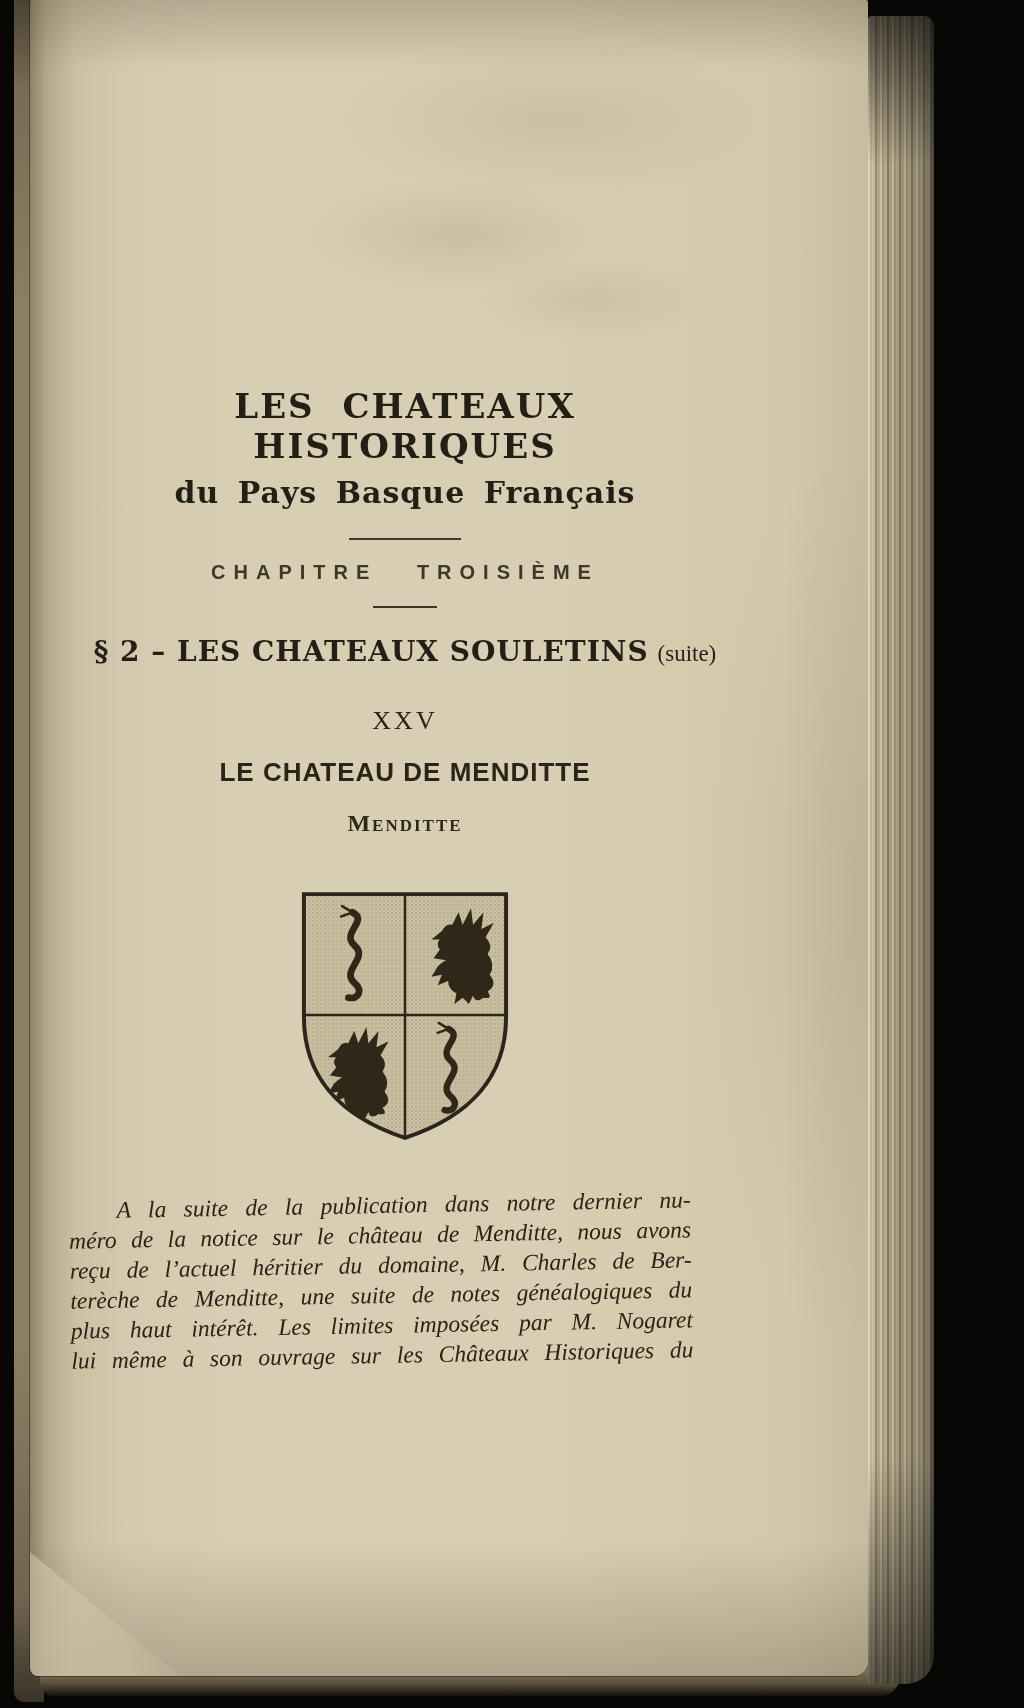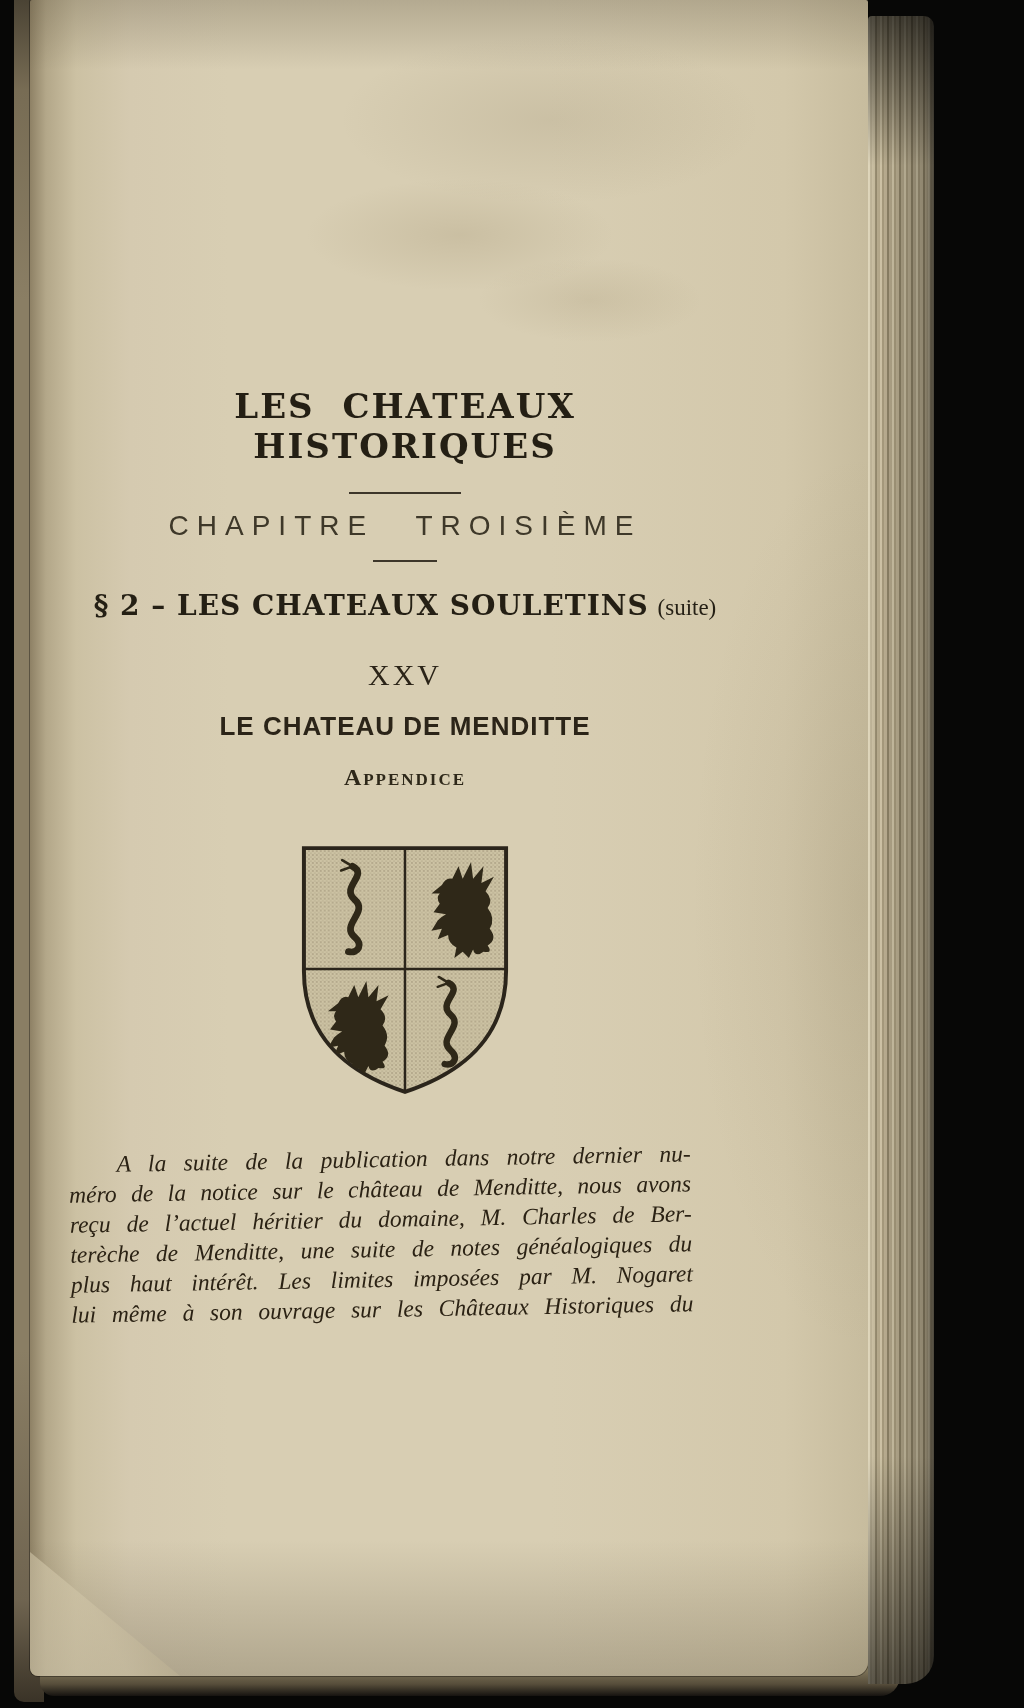--- a/index.html
+++ b/index.html
@@ -63,29 +63,29 @@
     margin:386px 0 0 0;font-family:"DejaVu Serif", serif;font-weight:700;
     font-size:34px;line-height:40px;letter-spacing:2px;word-spacing:14px;color:#241f14;
   }
   .title2{
     margin:8px 0 0 0;font-family:"DejaVu Serif", serif;font-weight:700;
     font-size:30px;line-height:38px;letter-spacing:1px;word-spacing:7px;color:#241f14;
   }
   .rule{border:0;border-top:2px solid #3d362a;margin:26px auto 0 auto;width:112px;}
   .rule.sm{width:64px;margin-top:18px;}
   .chapter{
-    margin:16px 0 3px 0;font-family:"Liberation Sans", sans-serif;font-weight:400;
-    font-size:28px;line-height:32px;letter-spacing:8px;word-spacing:26px;color:#3e3829;
+    margin:16px 0 3px 0;font-family:"Liberation Sans", sans-serif;font-weight:700;
+    font-size:20px;line-height:32px;letter-spacing:8px;word-spacing:26px;color:#3e3829;
   }
   .section{
     margin:26px 0 0 0;font-family:"DejaVu Serif", serif;font-size:28px;line-height:36px;color:#241f14;
   }
   .section .main{font-weight:700;letter-spacing:1px;}
   .section .suffix{font-weight:400;font-size:23px;font-family:Liberation Serif, serif;}
-  .numeral{margin:34px 0 0 0;font-size:30px;line-height:30px;letter-spacing:3px;font-family:"Liberation Serif", serif;}
+  .numeral{margin:34px 0 0 0;font-size:26px;line-height:30px;letter-spacing:3px;font-family:"Liberation Serif", serif;}
   .chateau{margin:20px 0 0 0;font-weight:700;font-size:26px;line-height:32px;letter-spacing:1px;font-family:Liberation Sans, sans-serif;}
   .appendice{
     margin:20px 0 0 0;font-size:24px;line-height:30px;letter-spacing:2px;font-weight:700;
     font-variant:small-caps;font-family:"Liberation Serif", serif;color:#2e2819;
   }
   .shield{display:block;margin:50px auto 0 auto;}
 
   .paragraph{
     margin:46px 0 0 -10px;width:622px;
     font-style:italic;font-size:23.5px;line-height:30px;color:#2b2214;
@@ -99,37 +99,38 @@
 
 <div class="scan">
 
   <div class="under-left"></div>
   <div class="under-bottom"></div>
 
   <div class="page">
     <div class="content">
 
       <h1 class="title1 center">LES CHATEAUX HISTORIQUES</h1>
+      <h2 class="title2 center">du Pays Basque Français</h2>
 
       <hr class="rule">
 
       <div class="chapter center">CHAPITRE TROISIÈME</div>
 
       <hr class="rule sm">
 
       <div class="section center">
         <span class="main">§ 2 – LES CHATEAUX SOULETINS</span>
         <span class="suffix">(suite)</span>
       </div>
 
       <div class="numeral center">XXV</div>
 
       <div class="chateau center">LE CHATEAU DE MENDITTE</div>
 
-      <div class="appendice center">Appendice</div>
+      <div class="appendice center">Menditte</div>
 
       <svg class="shield" width="218" height="256" viewBox="0 0 220 258" aria-hidden="true">
         <defs>
           <path id="shieldShape" d="M8,6 H212 V130 C212,196 170,232 110,252 C50,232 8,196 8,130 Z"></path>
           <clipPath id="shieldClip">
               <use href="#shieldShape"></use>
             </clipPath>
           <pattern id="stipple" width="4" height="4" patternUnits="userSpaceOnUse">
             <rect width="4" height="4" fill="#cdc3a4"></rect>
             <circle cx="1" cy="1" r="0.65" fill="#877c61"></circle>

